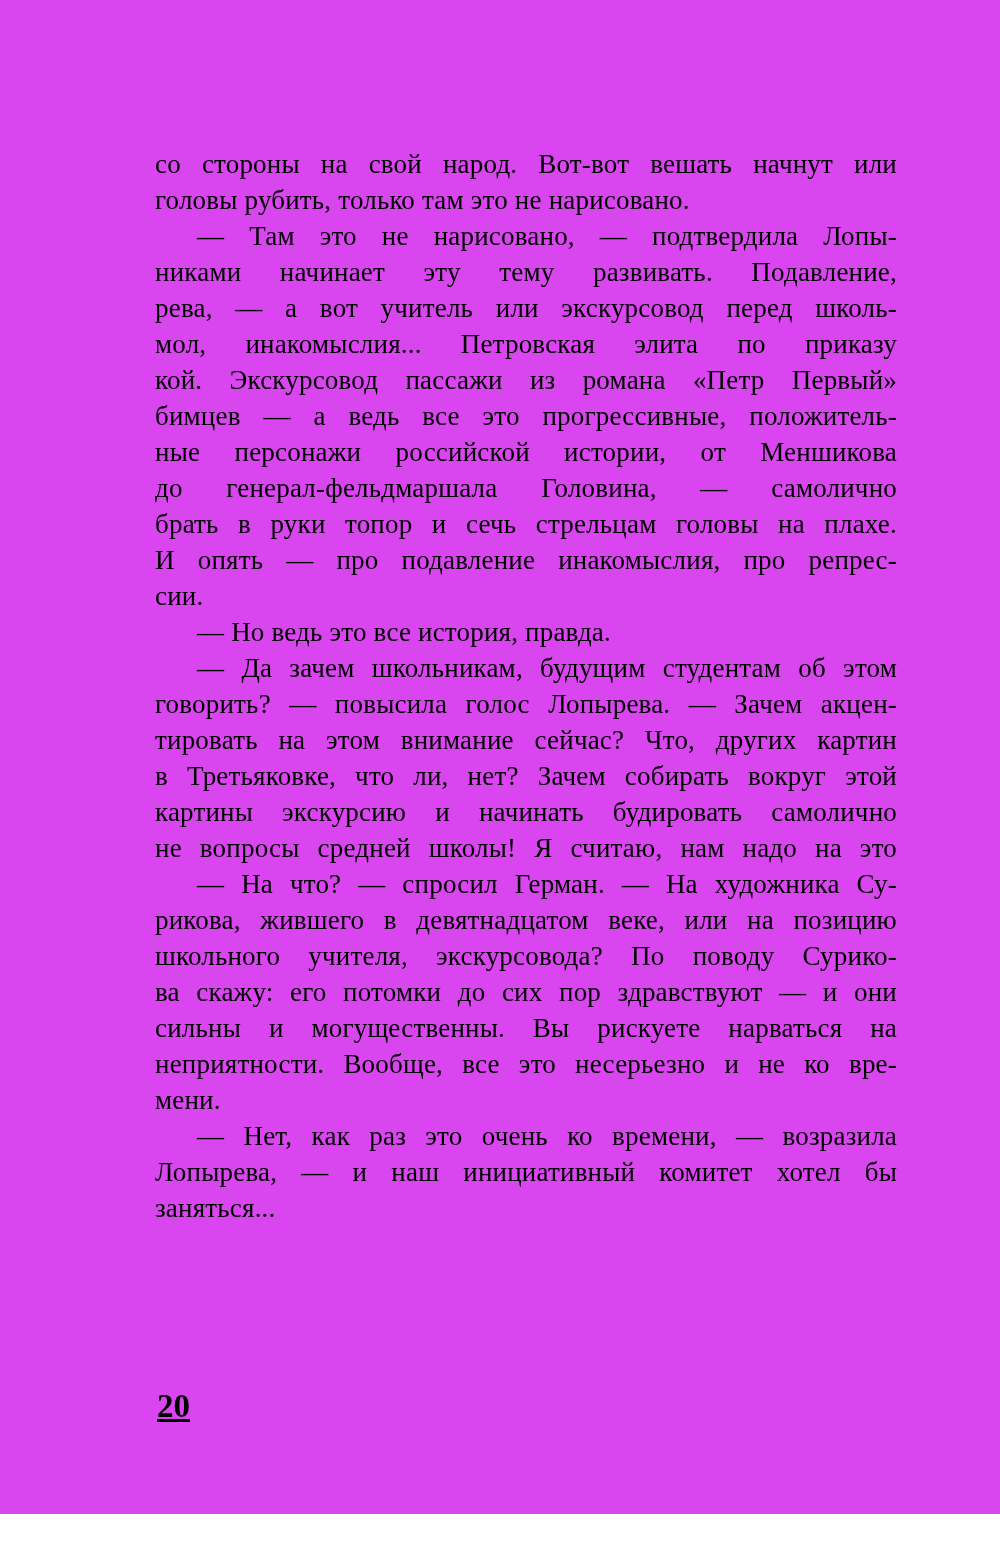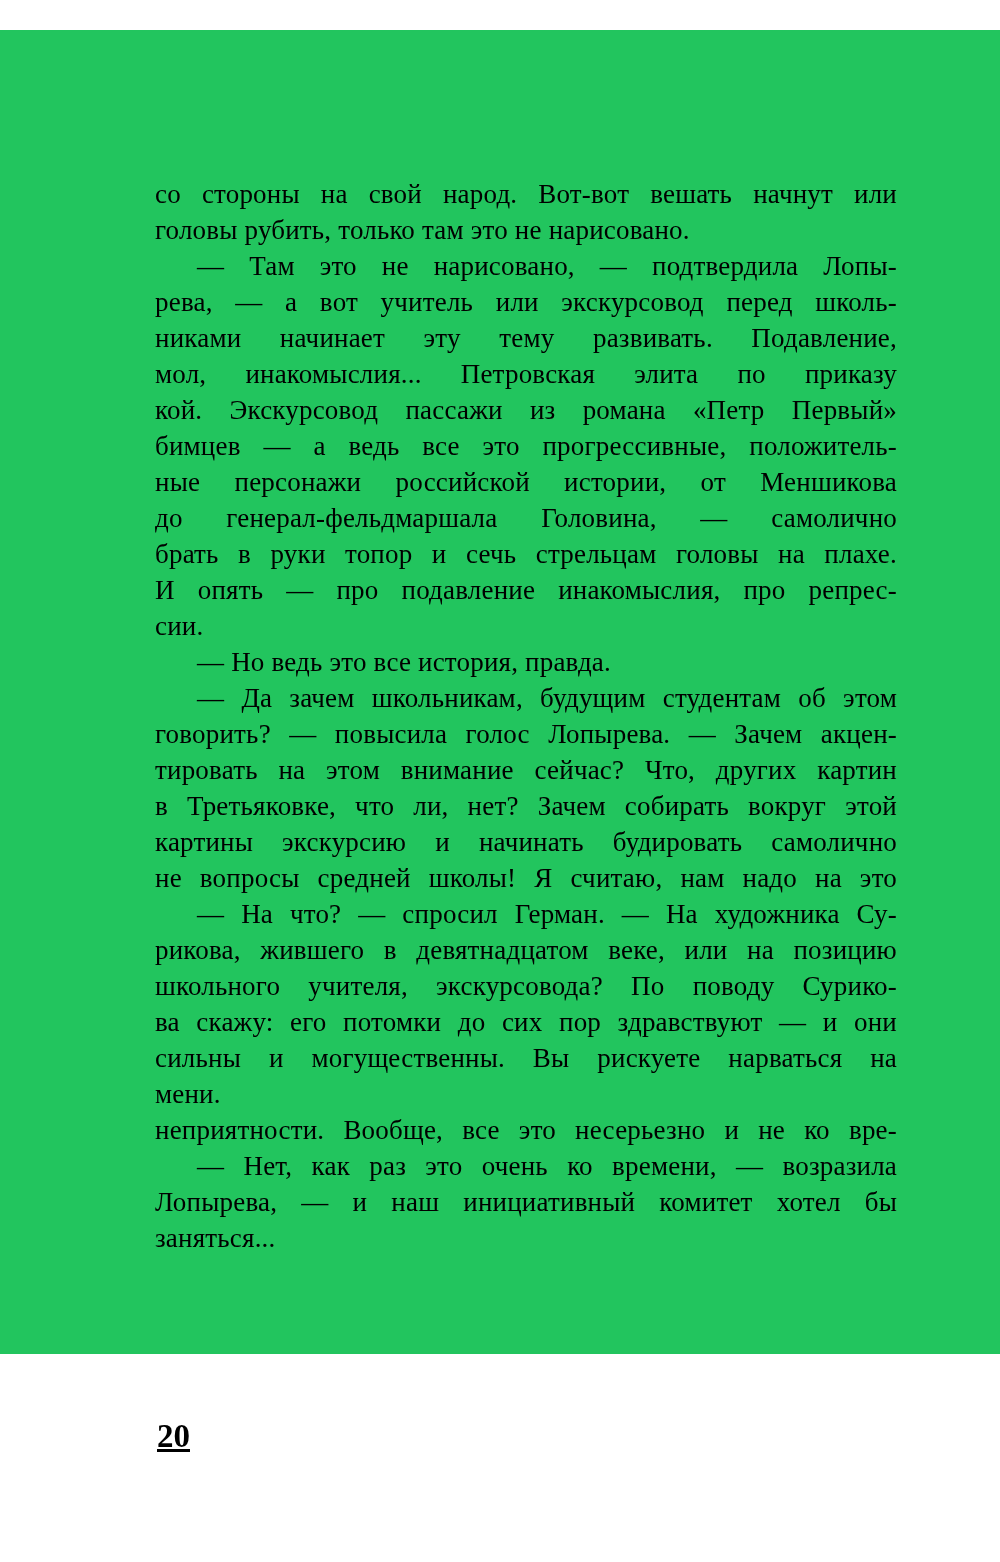--- a/index.html
+++ b/index.html
@@ -12,23 +12,22 @@
     background: #ffffff;
     color: #000000;
     font-family: "Liberation Serif", "DejaVu Serif", serif;
     position: relative;
     overflow: hidden;
   }
   .book-page {
     position: absolute;
     left: 0; top: 0;
     width: 1000px;
-    height: 1324px;
-    background: #22c55e;
-    margin-top: 30px;
+    height: 1514px;
+    background: #d946ef;
   }
   .text-block {
     position: absolute;
     left: 155px;
     top: 146px;
     width: 742px;
     font-size: 27px;
     line-height: 36px;
     letter-spacing: 0.2px;
   }
@@ -66,22 +65,22 @@
 
   <div class="text-block">
 
     <div class="paragraph">
       <div class="line j">со стороны на свой народ. Вот-вот вешать начнут или</div>
       <div class="line last">головы рубить, только там это не нарисовано.</div>
     </div>
 
     <div class="paragraph">
       <div class="line j ind">— Там это не нарисовано, — подтвердила Лопы-</div>
+      <div class="line j">никами начинает эту тему развивать. Подавление,</div>
       <div class="line j">рева, — а вот учитель или экскурсовод перед школь-</div>
-      <div class="line j">никами начинает эту тему развивать. Подавление,</div>
       <div class="line j">мол, инакомыслия... Петровская элита по приказу</div>
       <div class="line j">кой. Экскурсовод пассажи из романа «Петр Первый»</div>
       <div class="line j">бимцев — а ведь все это прогрессивные, положитель-</div>
       <div class="line j">ные персонажи российской истории, от Меншикова</div>
       <div class="line j">до генерал-фельдмаршала Головина, — самолично</div>
       <div class="line j">брать в руки топор и сечь стрельцам головы на плахе.</div>
       <div class="line j">И опять — про подавление инакомыслия, про репрес-</div>
       <div class="line last">сии.</div>
     </div>
 
@@ -97,22 +96,22 @@
       <div class="line j">картины экскурсию и начинать будировать самолично</div>
       <div class="line j">не вопросы средней школы! Я считаю, нам надо на это</div>
     </div>
 
     <div class="paragraph">
       <div class="line j ind">— На что? — спросил Герман. — На художника Су-</div>
       <div class="line j">рикова, жившего в девятнадцатом веке, или на позицию</div>
       <div class="line j">школьного учителя, экскурсовода? По поводу Сурико-</div>
       <div class="line j">ва скажу: его потомки до сих пор здравствуют — и они</div>
       <div class="line j">сильны и могущественны. Вы рискуете нарваться на</div>
+      <div class="line j">неприятности. Вообще, все это несерьезно и не ко вре-</div>
       <div class="line last">мени.</div>
-      <div class="line j">неприятности. Вообще, все это несерьезно и не ко вре-</div>
     </div>
 
     <div class="paragraph">
       <div class="line j ind">— Нет, как раз это очень ко времени, — возразила</div>
       <div class="line j">Лопырева, — и наш инициативный комитет хотел бы</div>
       <div class="line last">заняться...</div>
     </div>
 
   </div>
 

